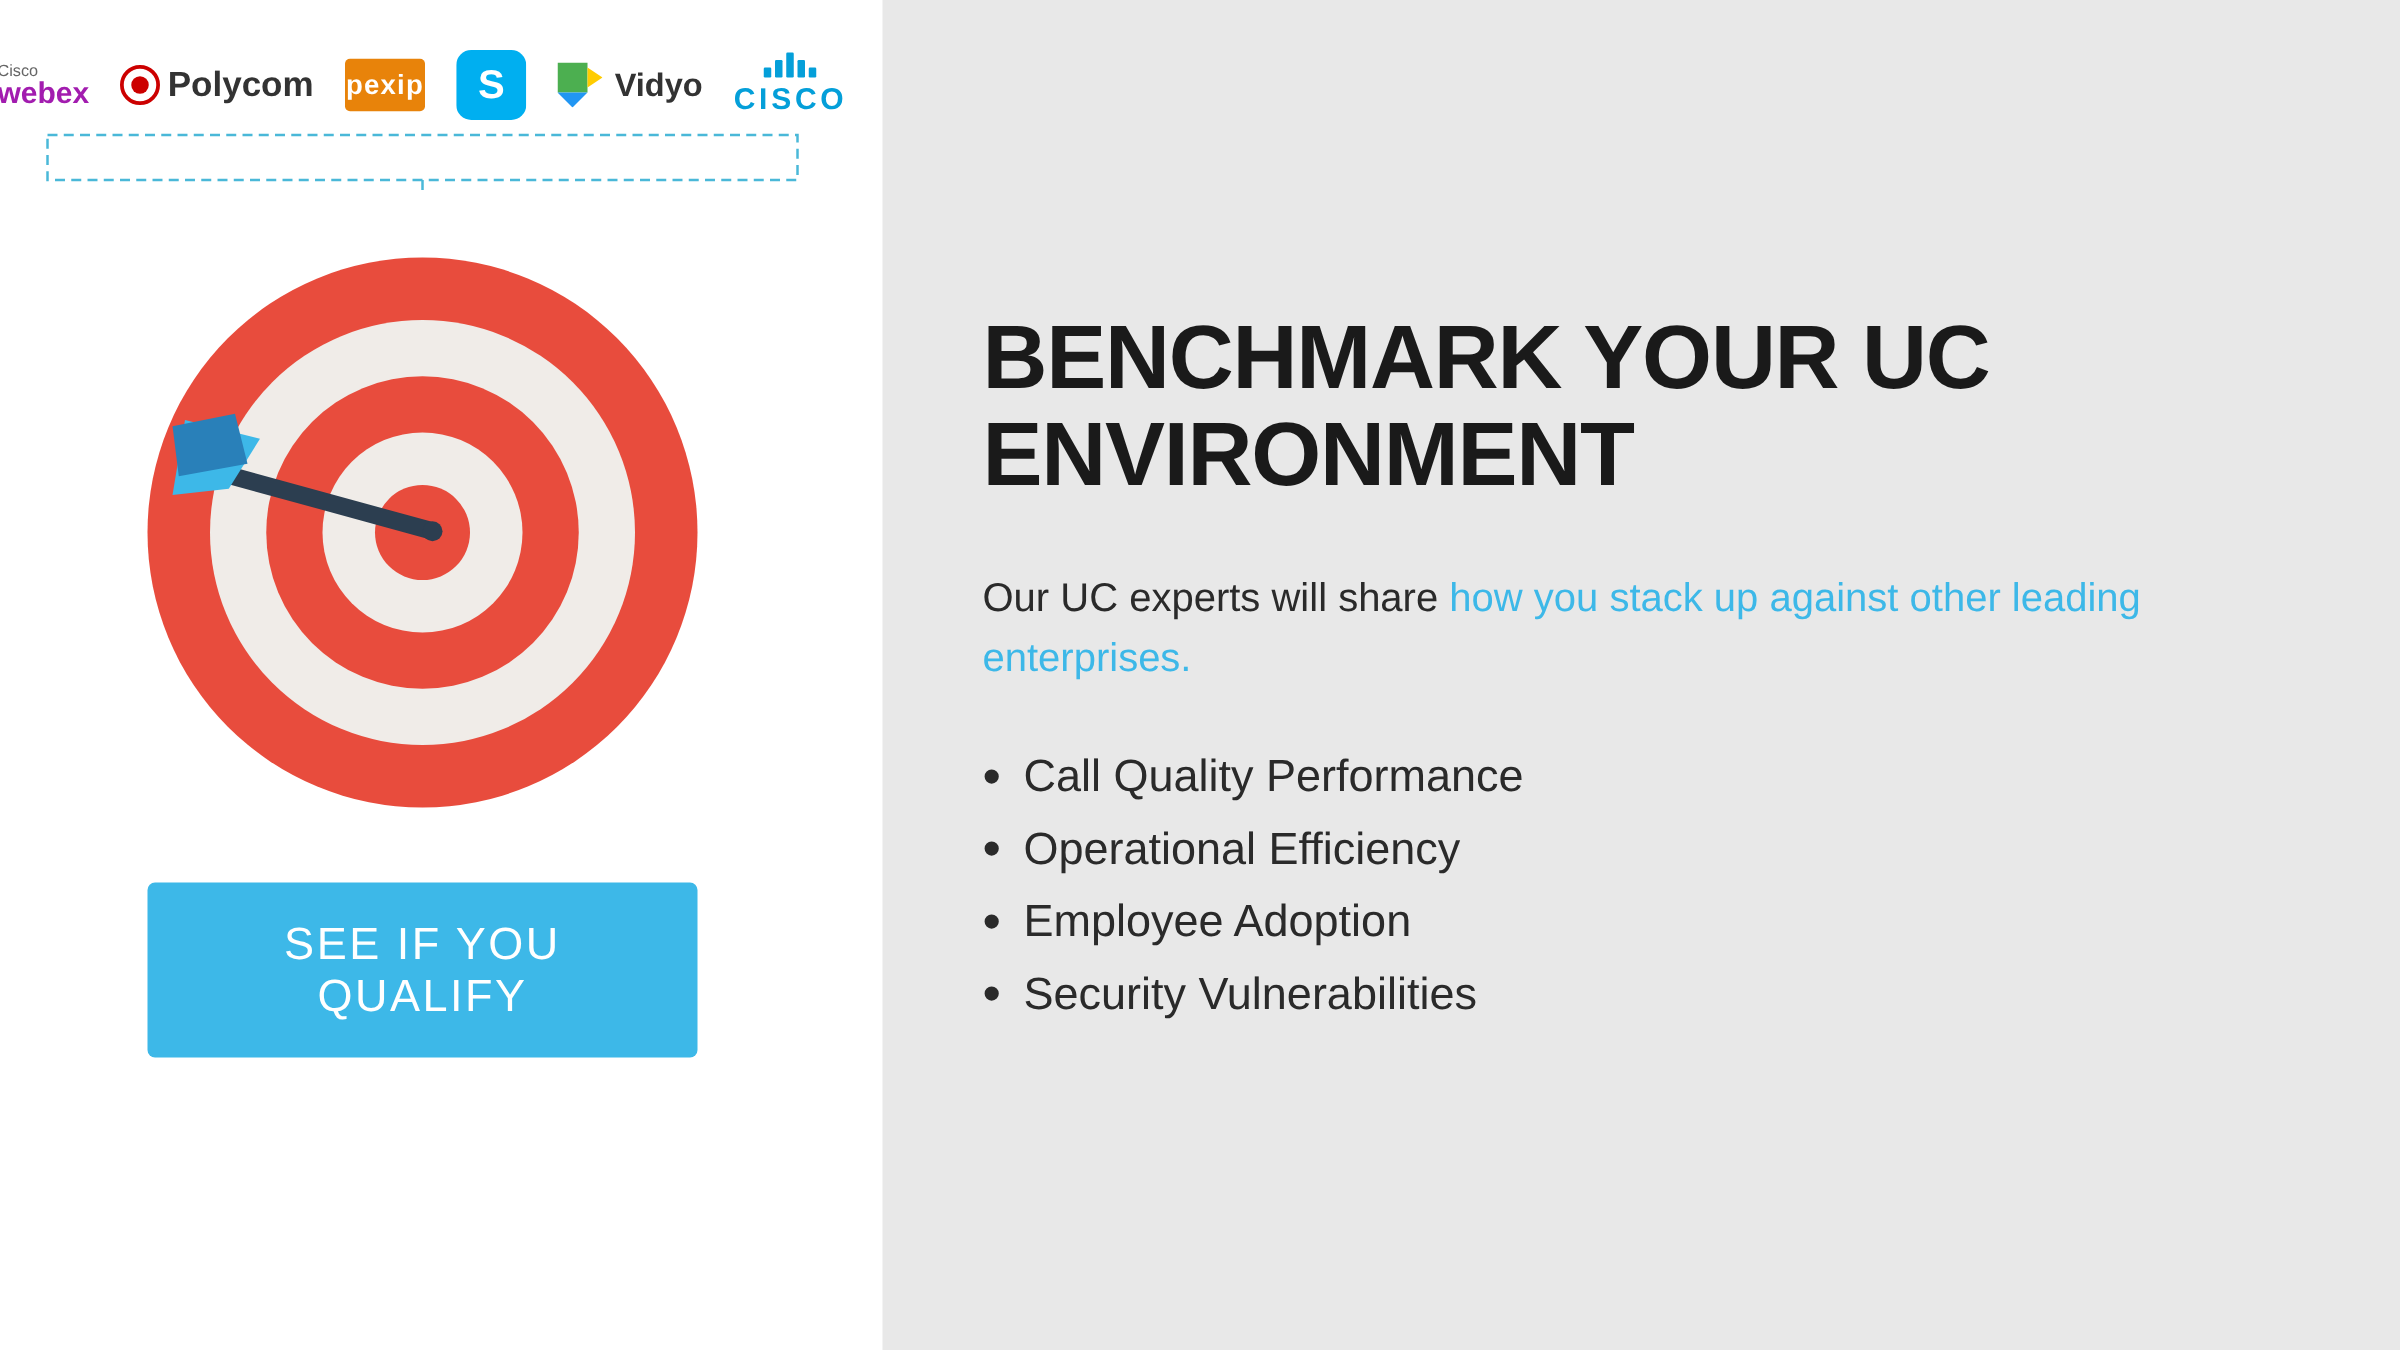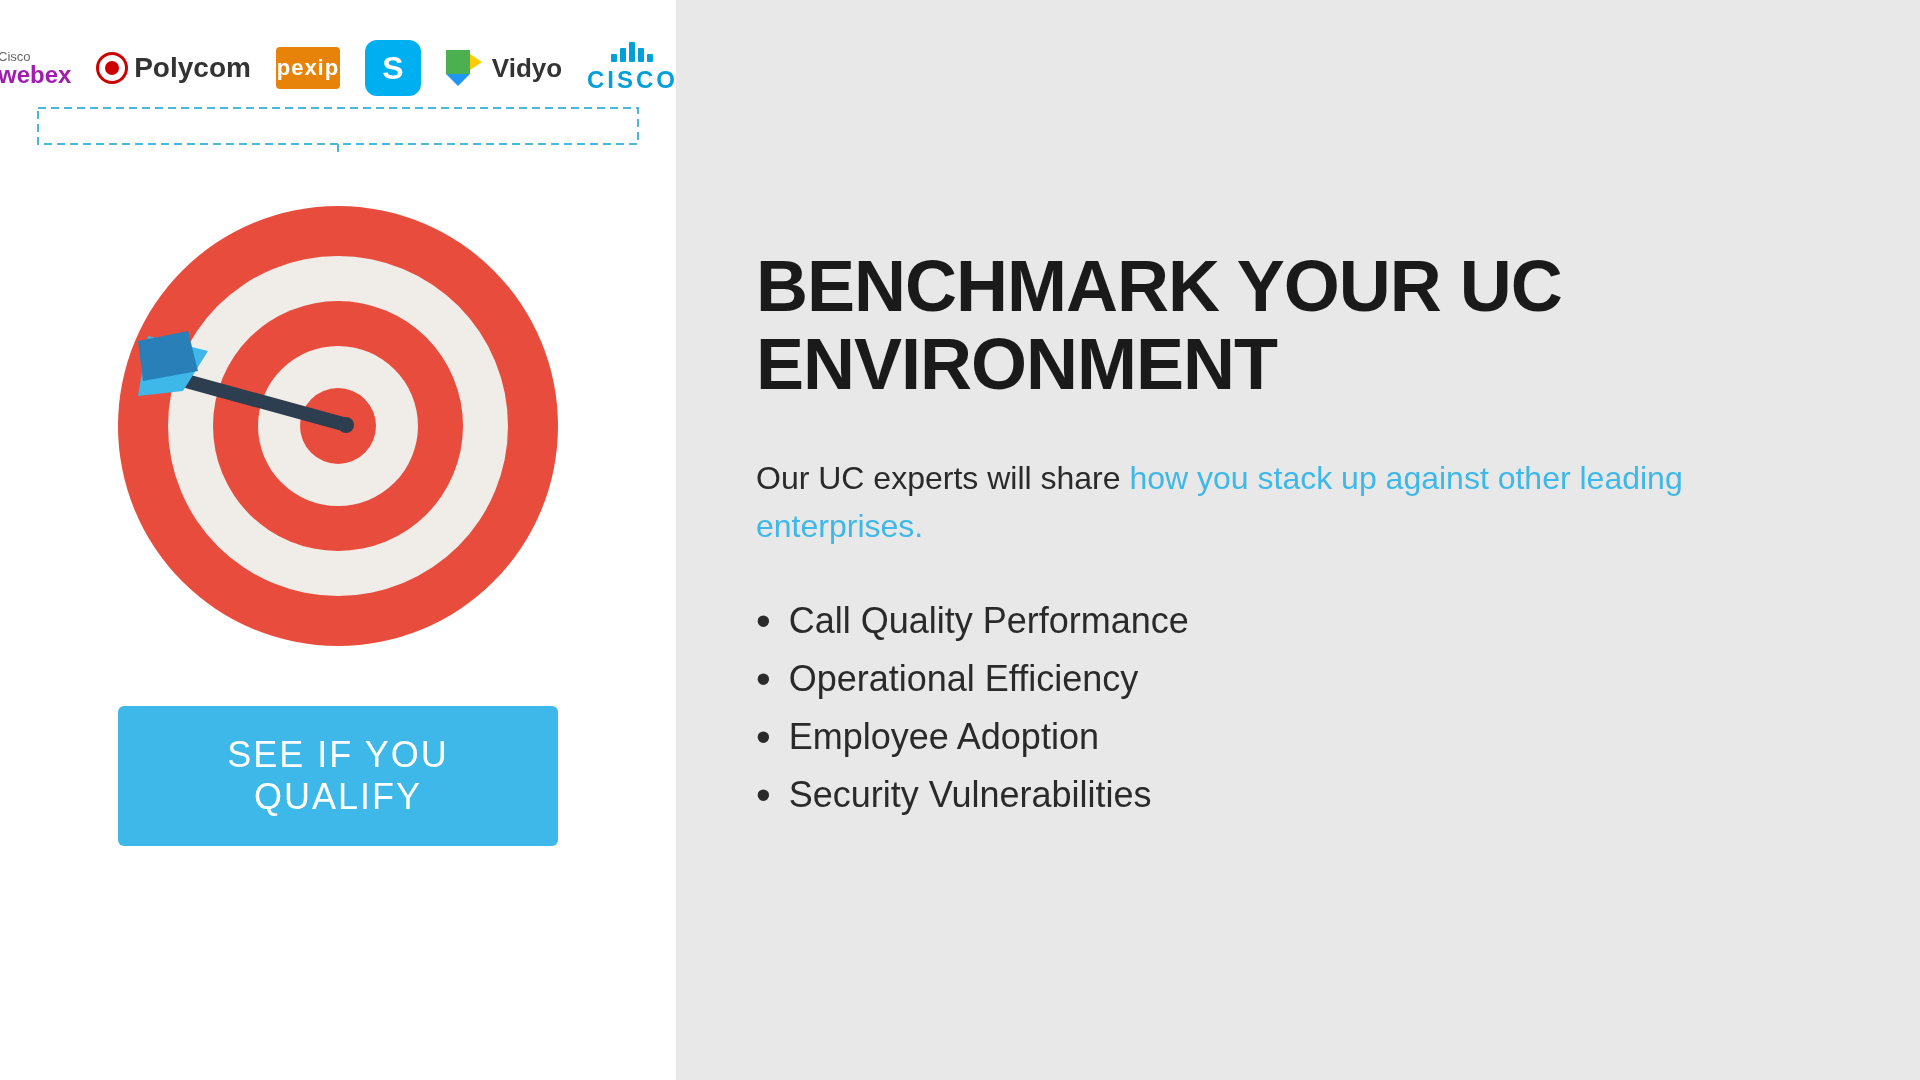--- a/index.html
+++ b/index.html
@@ -87,20 +87,21 @@
     }
 
     
     .right-panel {
       flex: 1;
       background: #e8e8e8;
       display: flex;
       flex-direction: column;
       justify-content: center;
       padding: 60px 80px 60px 80px;
+      margin-left: 30px;
     }
 
     .headline {
       font-size: 72px;
       font-weight: 900;
       color: #1a1a1a;
       line-height: 1.08;
       margin-bottom: 50px;
       letter-spacing: -1px;
     }

